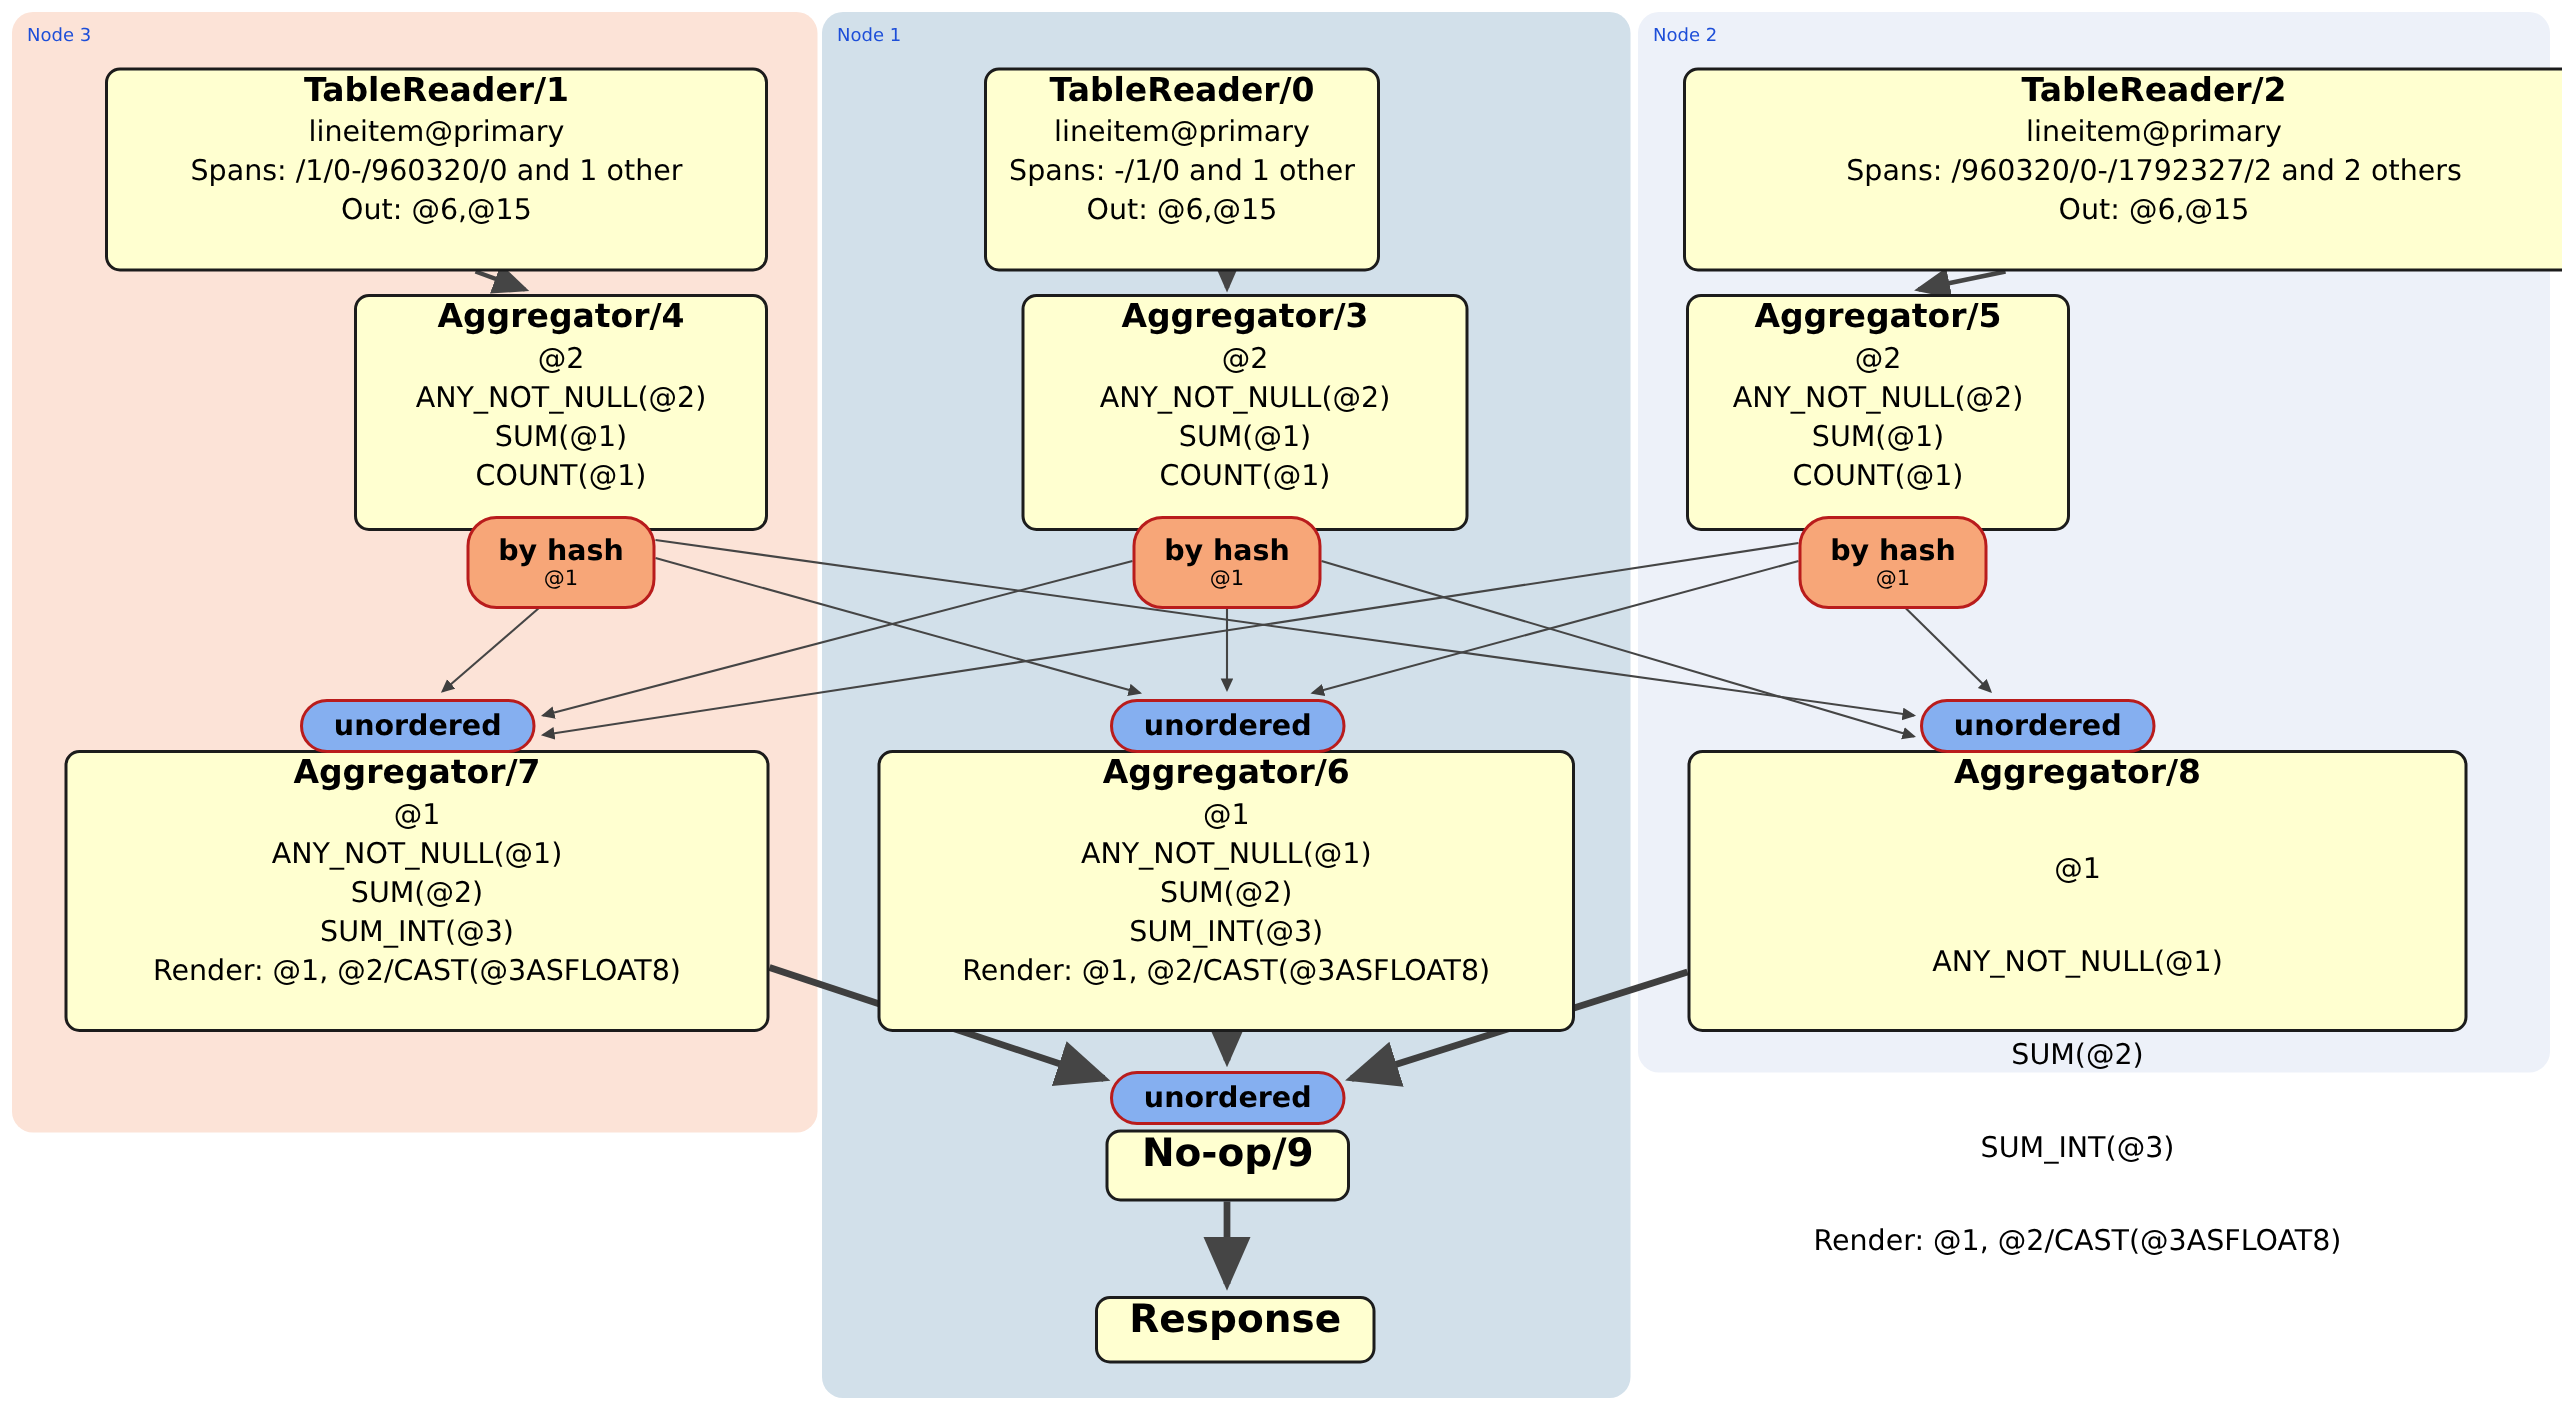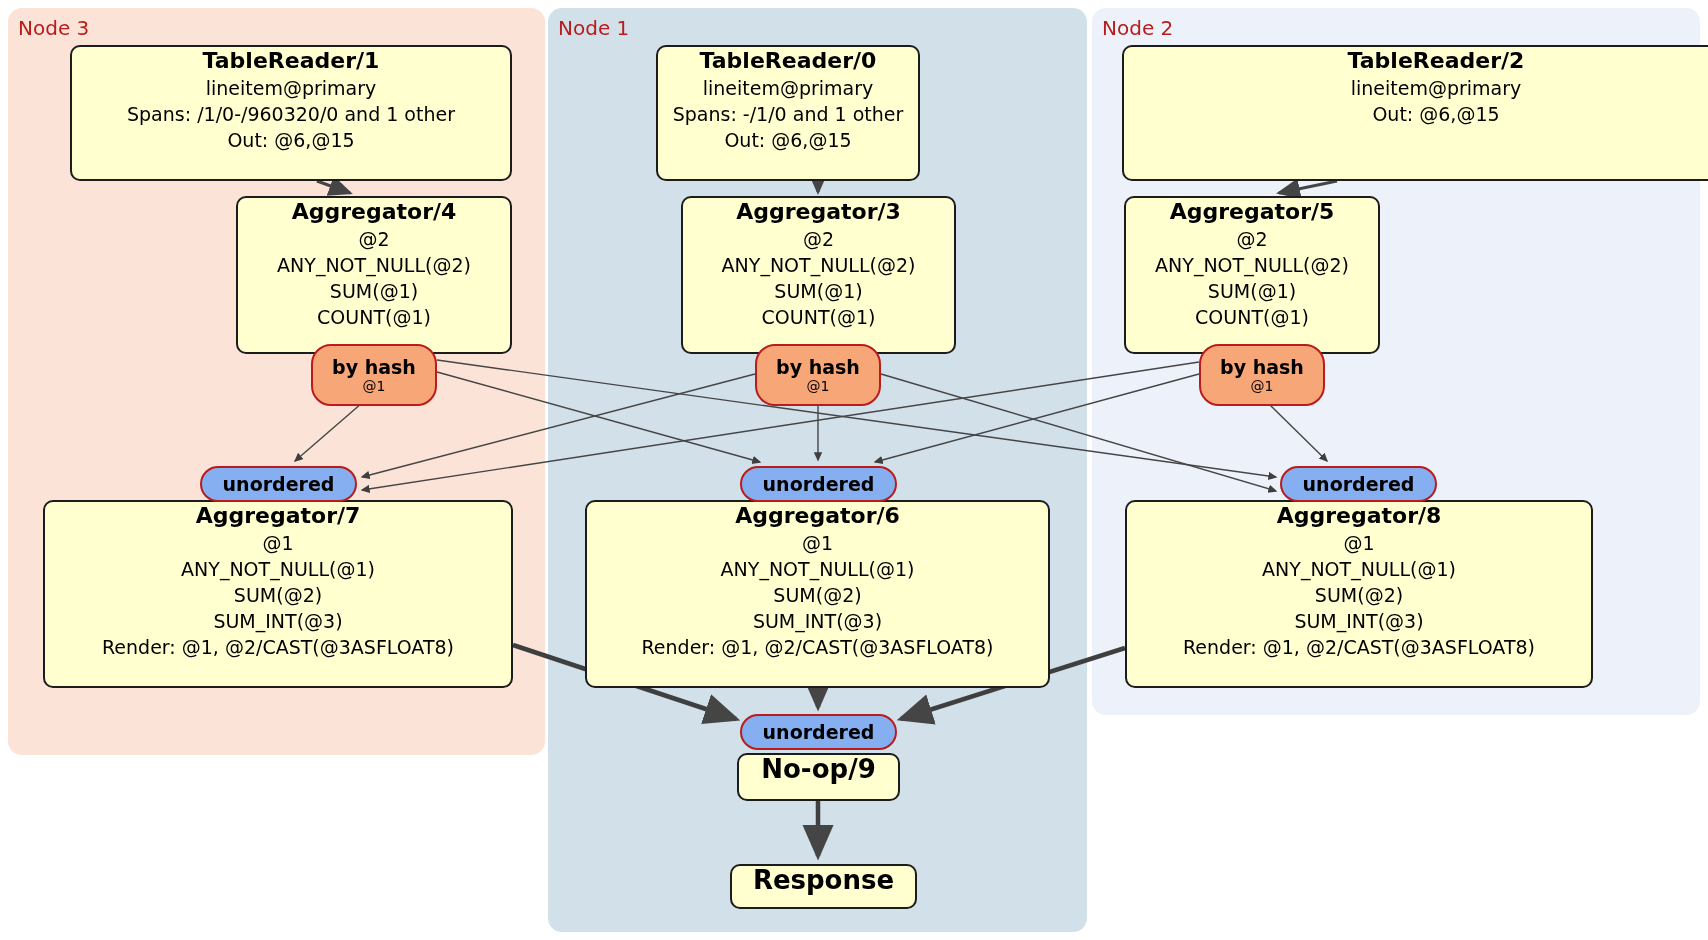--- a/index.html
+++ b/index.html
@@ -1,20 +1,20 @@
 <!DOCTYPE html>
 <html><head>
 <meta charset="utf-8">
 <style>
   html,body{margin:0;padding:0;background:#ffffff;}
   body{font-family:"DejaVu Sans","Liberation Sans",sans-serif;color:#000;}
   #canvas{position:relative;width:1708px;height:940px;background:#ffffff;overflow:hidden;}
 
   .region{position:absolute;border-radius:14px;z-index:1;}
-  .region-label{position:absolute;top:8px;left:10px;font-size:20px;color:#b91c1c;}
+  .region-label{position:absolute;top:8px;left:10px;font-size:12px;color:#1d4ed8;}
 
   #edge-layer{position:absolute;left:0;top:0;z-index:5;}
 
   .pbox{position:absolute;box-sizing:border-box;background:#ffffd0;border:2px solid #1c1c1c;
         border-radius:10px;z-index:10;display:flex;flex-direction:column;
         justify-content:flex-start;align-items:center;text-align:center;}
   .pbox .t{font-weight:bold;font-size:22px;line-height:28px;white-space:nowrap;}
   .pbox .l{font-size:19px;line-height:26px;white-space:nowrap;}
 
   .pill{position:absolute;box-sizing:border-box;border:2px solid #b91c1c;z-index:11;
@@ -81,31 +81,32 @@
   </div>
   <div class="pbox" style="left:656px;top:45px;width:264px;height:136px;">
     <div class="t">TableReader/0</div>
     <div class="l">lineitem@primary</div>
     <div class="l">Spans: -/1/0 and 1 other</div>
     <div class="l">Out: @6,@15</div>
   </div>
   <div class="pbox" style="left:1122px;top:45px;width:628px;height:136px;">
     <div class="t">TableReader/2</div>
     <div class="l">lineitem@primary</div>
+    <div class="l">Spans: /960320/0-/1792327/2 and 2 others</div>
     <div class="l">Out: @6,@15</div>
   </div>
 
   <div class="pbox" style="left:236px;top:196px;width:276px;height:158px;">
     <div class="t">Aggregator/4</div>
     <div class="l">@2</div>
     <div class="l">ANY_NOT_NULL(@2)</div>
     <div class="l">SUM(@1)</div>
     <div class="l">COUNT(@1)</div>
   </div>
-  <div class="pbox" style="left:681px;top:196px;width:275px;height:158px;">
+  <div class="pbox" style="left:681px;top:196px;width:298px;height:158px;">
     <div class="t">Aggregator/3</div>
     <div class="l">@2</div>
     <div class="l">ANY_NOT_NULL(@2)</div>
     <div class="l">SUM(@1)</div>
     <div class="l">COUNT(@1)</div>
   </div>
   <div class="pbox" style="left:1124px;top:196px;width:256px;height:158px;">
     <div class="t">Aggregator/5</div>
     <div class="l">@2</div>
     <div class="l">ANY_NOT_NULL(@2)</div>
@@ -145,21 +146,21 @@
     <div class="l">Render: @1, @2/CAST(@3ASFLOAT8)</div>
   </div>
   <div class="pbox" style="left:585px;top:500px;width:465px;height:188px;">
     <div class="t">Aggregator/6</div>
     <div class="l">@1</div>
     <div class="l">ANY_NOT_NULL(@1)</div>
     <div class="l">SUM(@2)</div>
     <div class="l">SUM_INT(@3)</div>
     <div class="l">Render: @1, @2/CAST(@3ASFLOAT8)</div>
   </div>
-  <div class="pbox" style="left:1125px;top:500px;width:468px;height:188px;">
+  <div class="pbox" style="left:1125px;top:500px;width:520px;height:188px;gap:36px;">
     <div class="t">Aggregator/8</div>
     <div class="l">@1</div>
     <div class="l">ANY_NOT_NULL(@1)</div>
     <div class="l">SUM(@2)</div>
     <div class="l">SUM_INT(@3)</div>
     <div class="l">Render: @1, @2/CAST(@3ASFLOAT8)</div>
   </div>
 
   <div class="pill sync" style="left:740px;top:714px;">
     <div class="sl">unordered</div>

